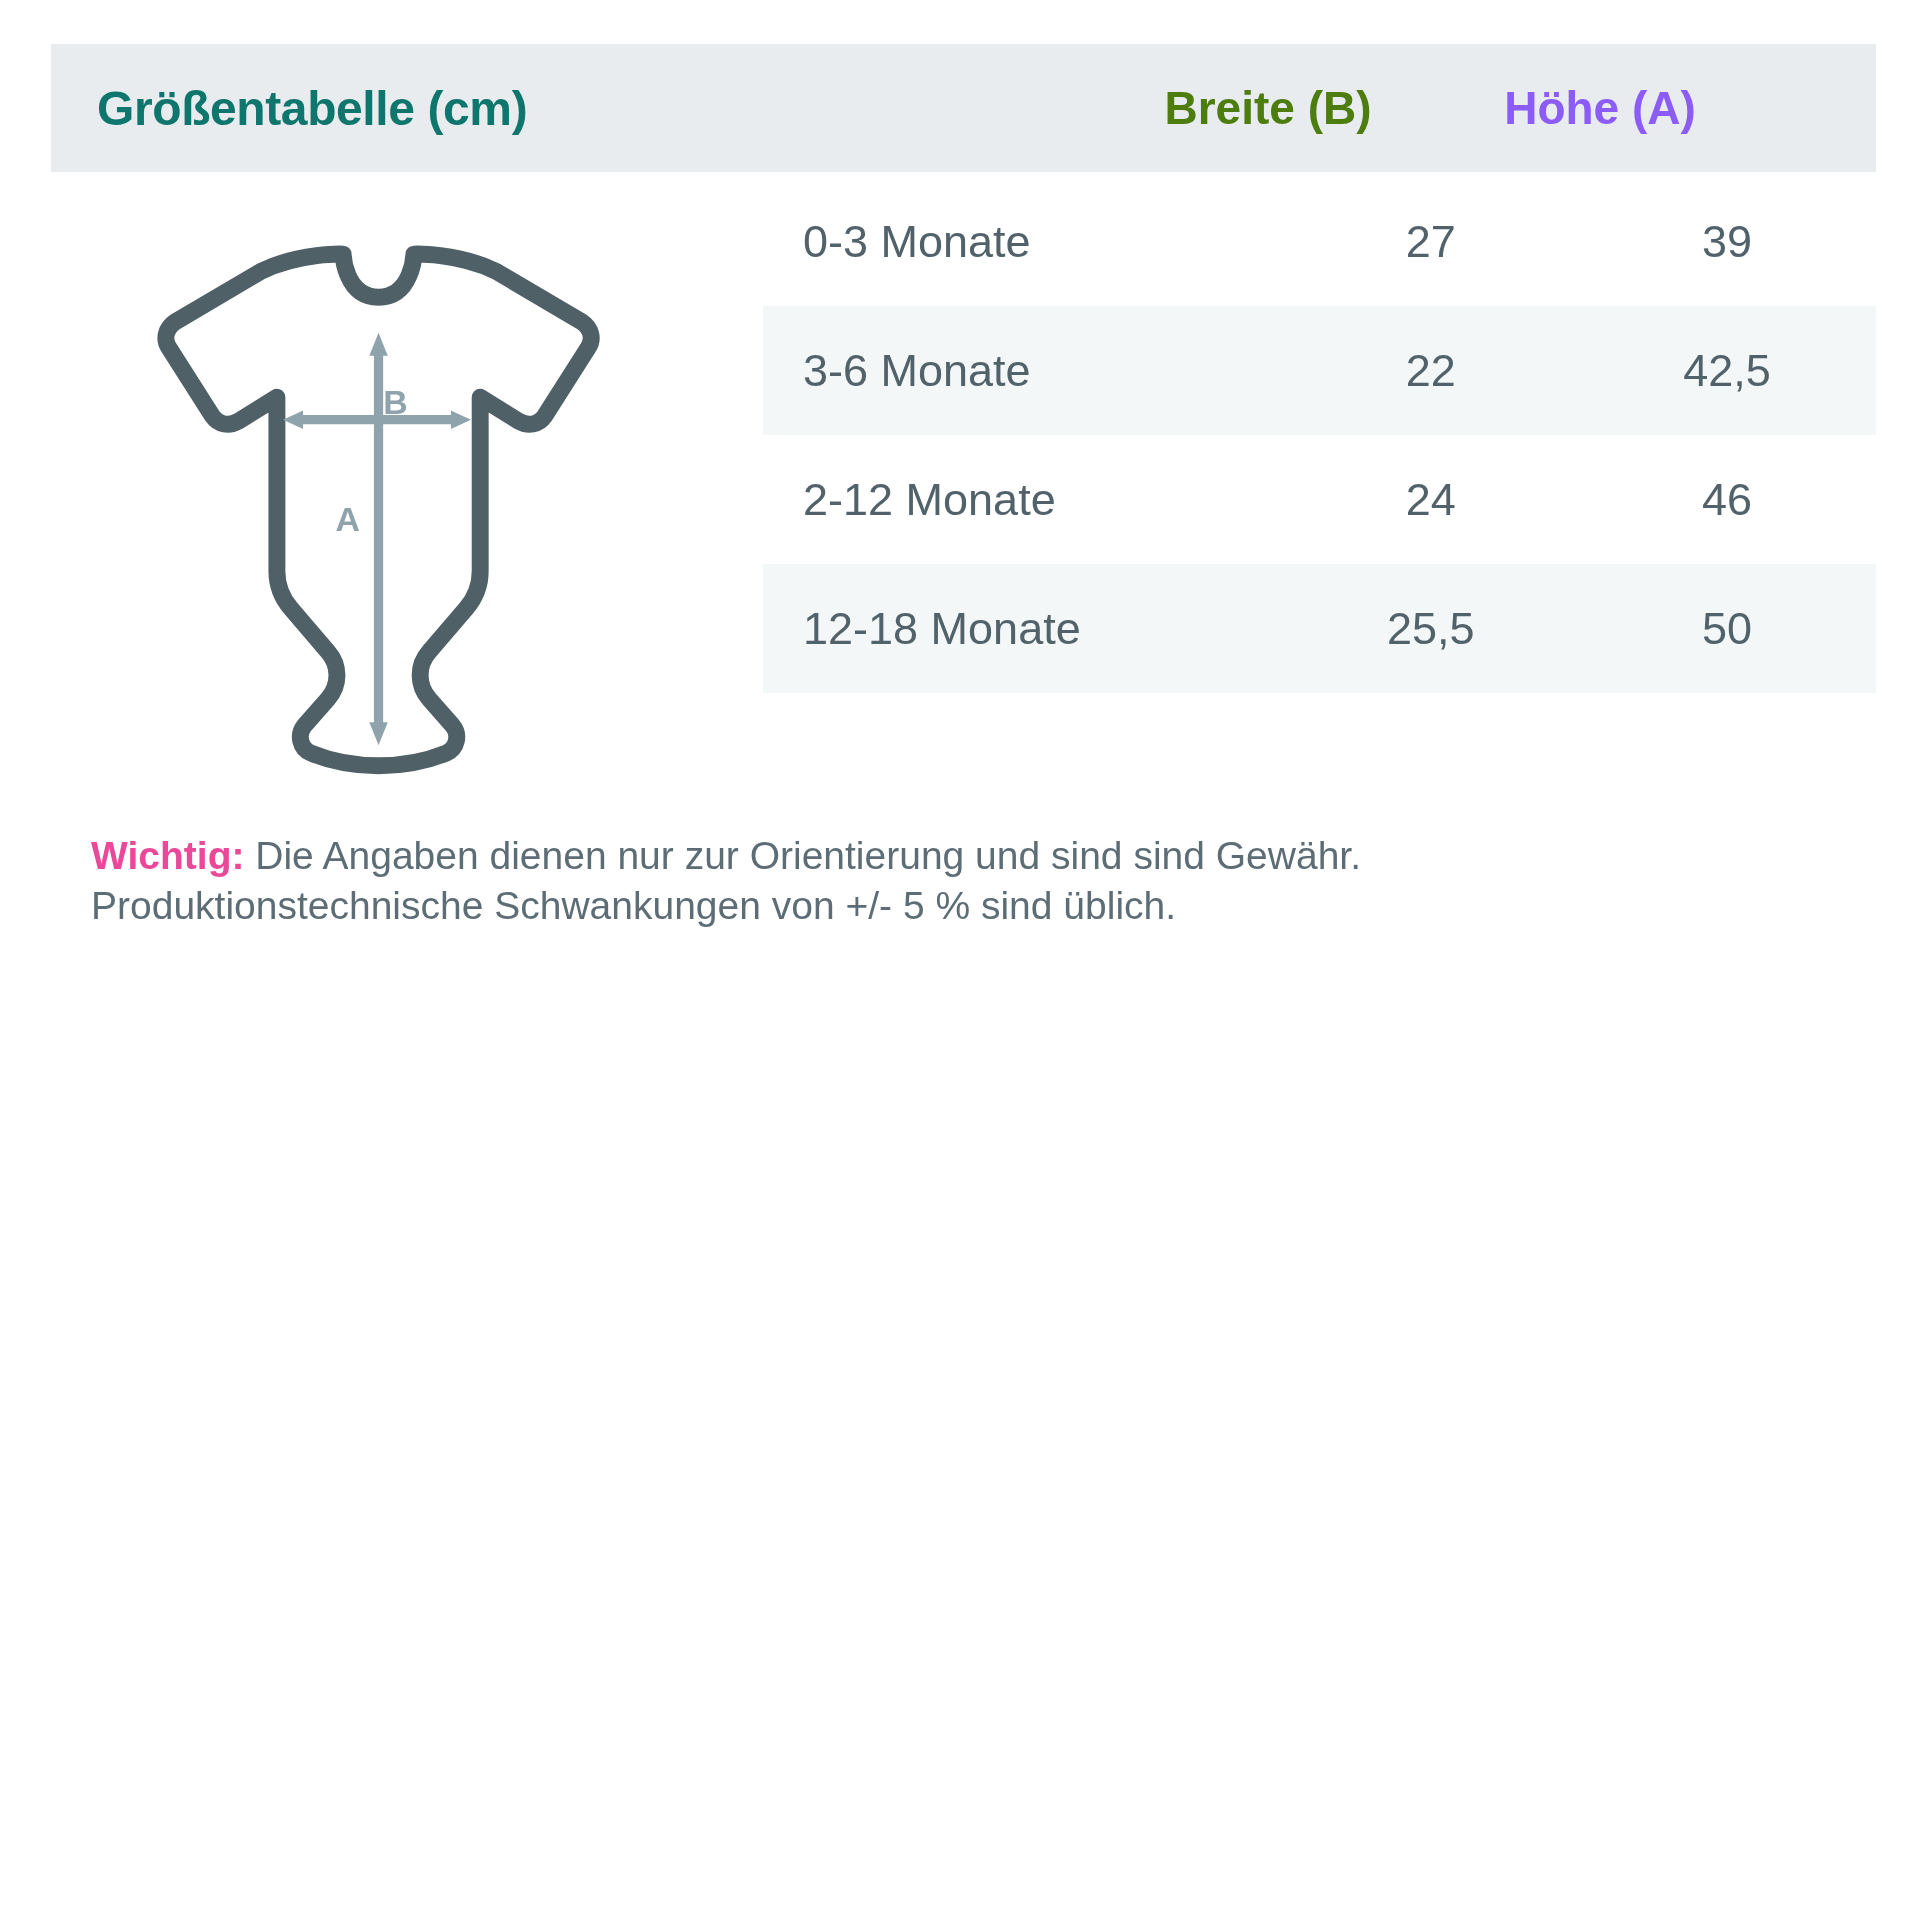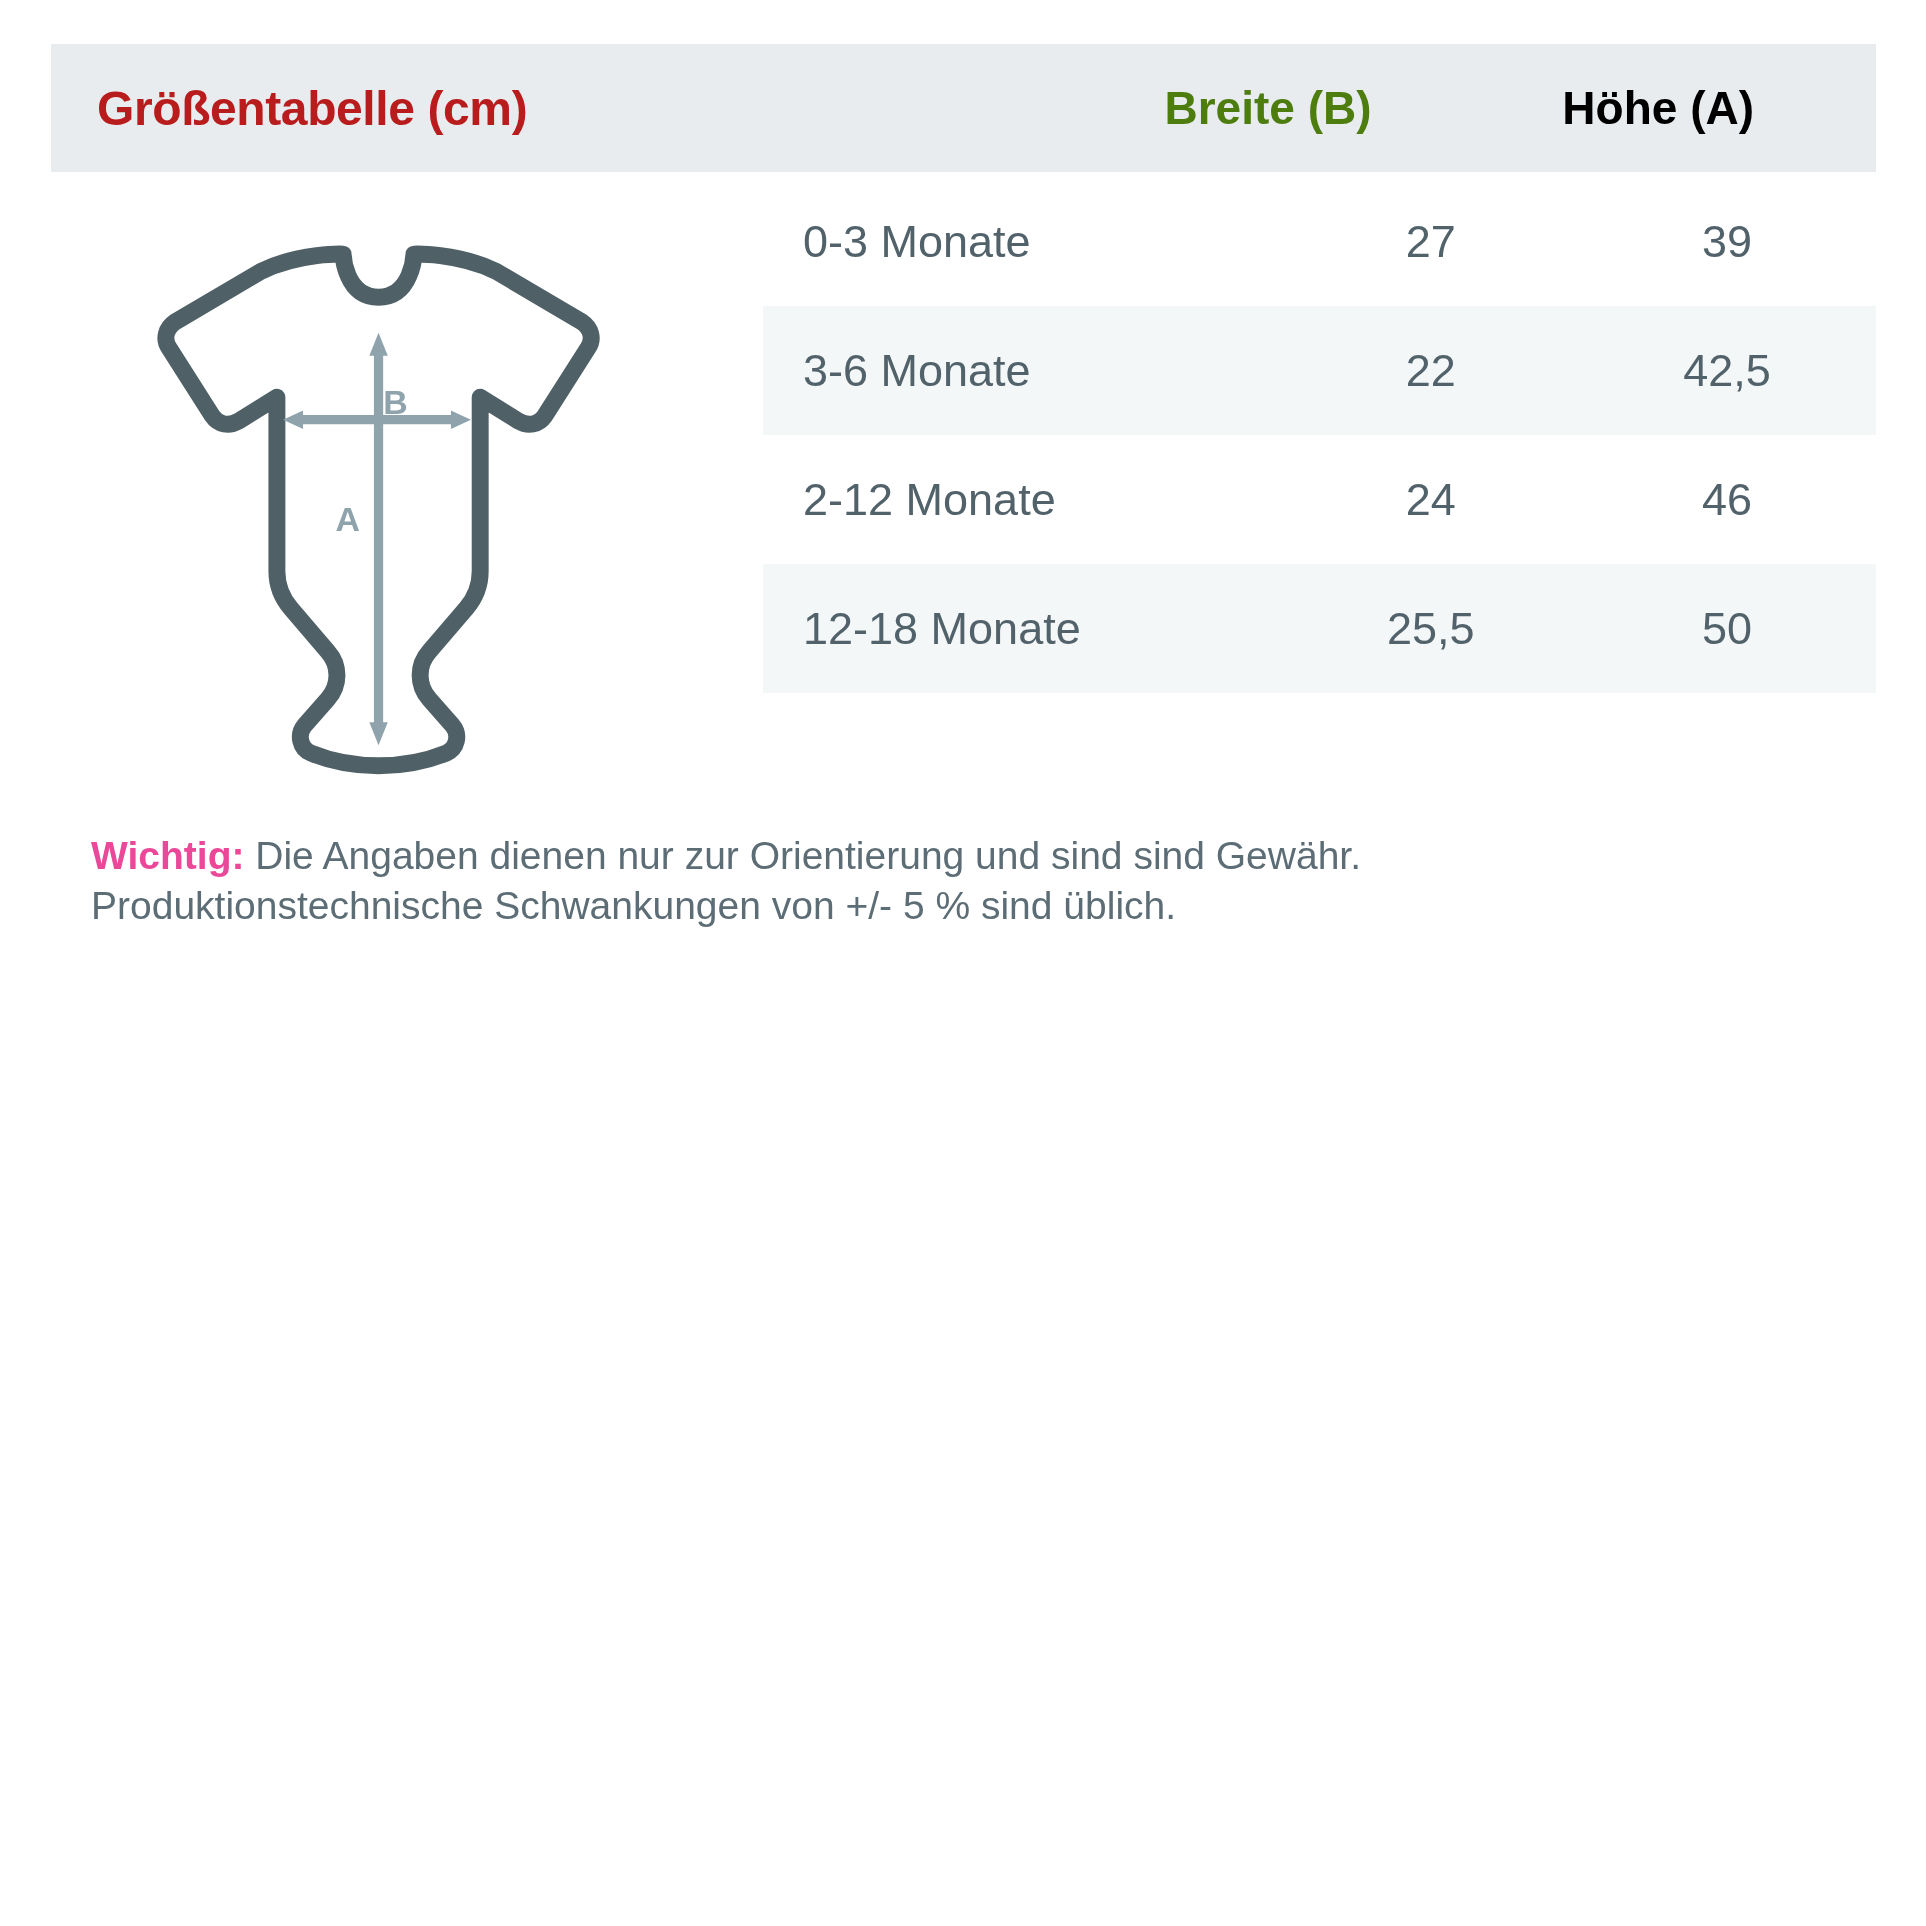--- a/index.html
+++ b/index.html
@@ -33,42 +33,42 @@
     background: #e8ecef;
     display: flex;
     align-items: center;
     box-sizing: border-box;
   }
   .header-title {
     position: absolute;
     left: 46px;
     font-size: 48px;
     font-weight: bold;
-    color: #b91c1c;
+    color: #0f766e;
     letter-spacing: -0.4px;
     white-space: nowrap;
   }
   .header-col-b {
     position: absolute;
     left: 1063px;
     width: 308px;
     text-align: center;
     font-size: 46px;
     font-weight: bold;
     color: #4d7c0f;
     white-space: nowrap;
   }
   .header-col-a {
     position: absolute;
     left: 1395px;
     width: 308px;
-    text-align: right;
+    text-align: center;
     font-size: 46px;
     font-weight: bold;
-    color: #000000;
+    color: #8b5cf6;
     white-space: nowrap;
   }
 
   
   .illustration {
     position: absolute;
     left: 146px;
     top: 223px;
     width: 539px;
     height: 555px;

